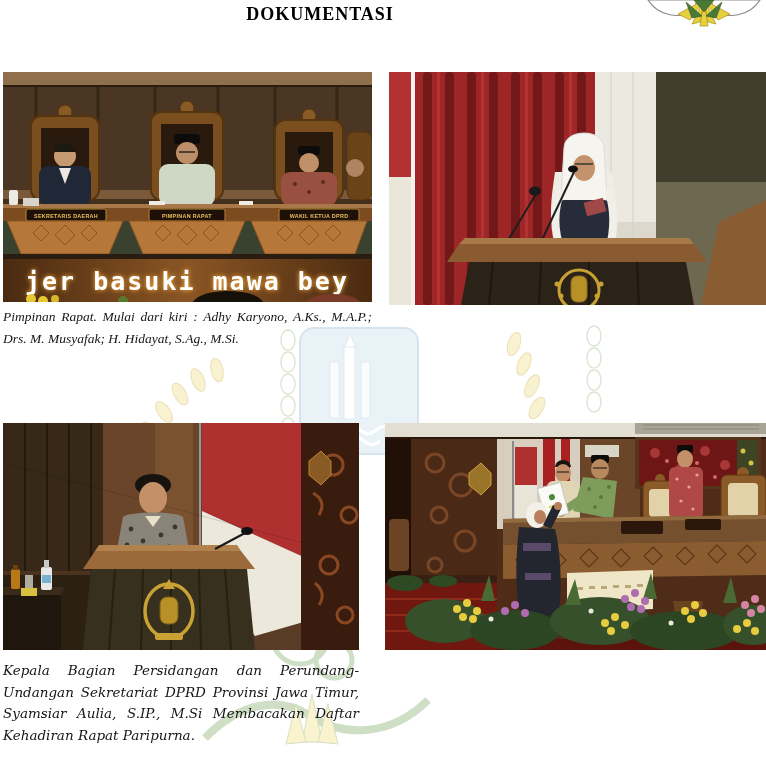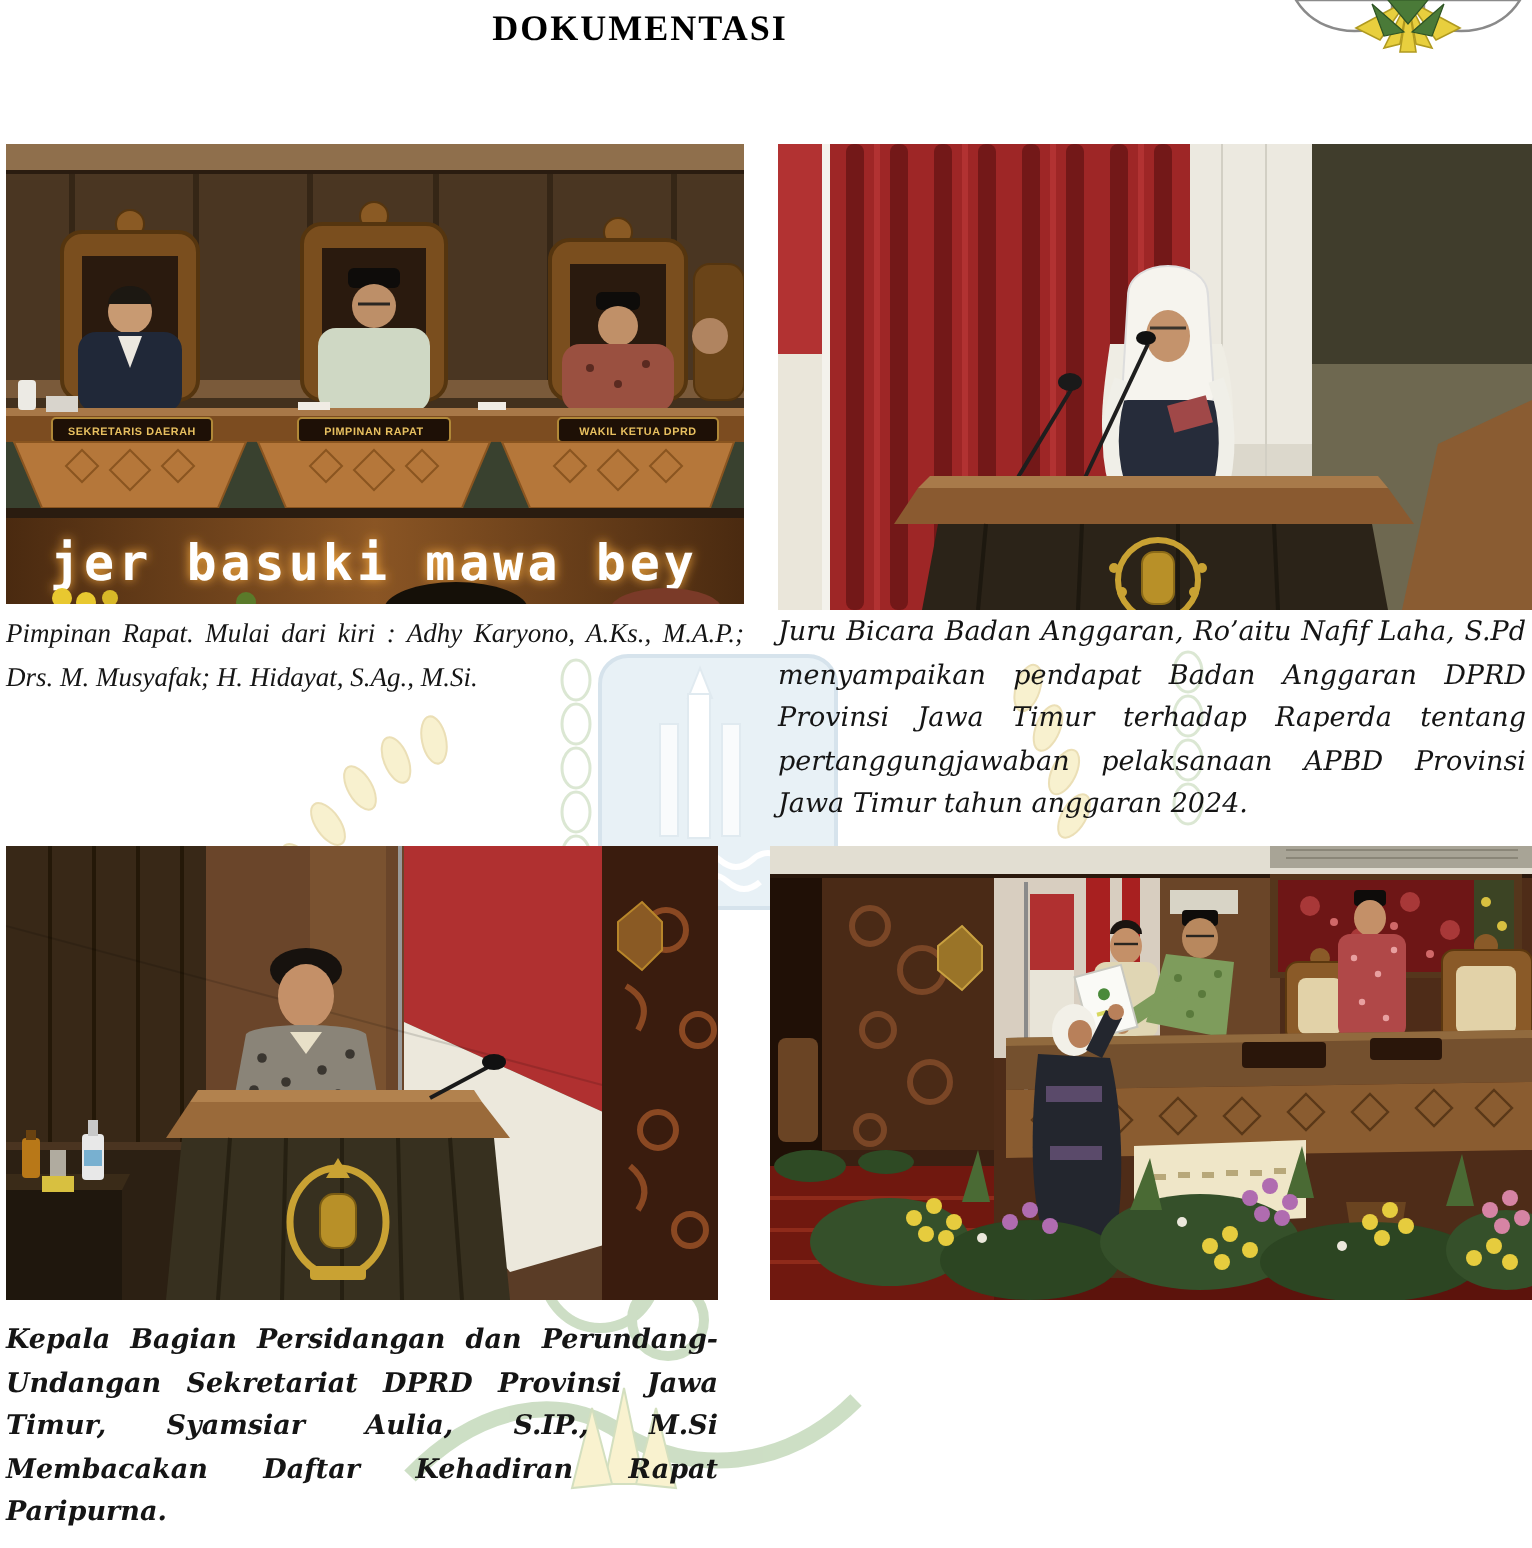--- a/index.html
+++ b/index.html
@@ -14,21 +14,21 @@
   figure.photo{position:absolute;margin:0;line-height:0;z-index:1;}
   #photo1{left:3px;top:72px;width:326px;height:230px;}
   #photo2{left:389px;top:72px;width:377px;height:233px;}
   #photo3{left:3px;top:423px;width:356px;height:227px;}
   #photo4{left:385px;top:423px;width:381px;height:227px;}
   p.caption{position:absolute;margin:0;z-index:1;background:transparent;
         font-family:"DejaVu Serif",serif;font-style:italic;font-size:13.5px;
         line-height:21.5px;text-align:justify;color:#151515;}
   #cap1{left:3px;top:306px;width:369px;font-family:Liberation Serif, serif;}
   #cap2{left:389px;top:306px;width:374px;}
-  #cap3{left:3px;top:660px;width:356px;font-weight:bold;}
+  #cap3{left:3px;top:660px;width:356px;}
   #cap4{left:385px;top:660px;width:378px;}
   .neon{font-family:"DejaVu Sans Mono",monospace;font-weight:bold;letter-spacing:2px;}
   .plate-txt{font-family:"Liberation Sans",sans-serif;font-weight:bold;letter-spacing:.3px;}
 </style>
 </head>
 <body>
 
 <div id="page">
 
   <svg id="watermark" class="layer" viewBox="0 0 766 774">
@@ -553,16 +553,15 @@
         <g fill="#ece8dc">
           <circle cx="106" cy="196" r="2.5"></circle>
             <circle cx="206" cy="188" r="2.5"></circle>
             <circle cx="286" cy="200" r="2.5"></circle>
         </g>
       </g>
     </svg>
   </figure>
 
   <p class="caption" id="cap1">Pimpinan Rapat. Mulai dari kiri : Adhy Karyono, A.Ks., M.A.P.; Drs. M. Musyafak; H. Hidayat, S.Ag., M.Si.</p>
-  <p class="caption" id="cap2">Juru Bicara Badan Anggaran, Ro’aitu Nafif Laha, S.Pd menyampaikan pendapat Badan Anggaran DPRD Provinsi Jawa Timur terhadap Raperda tentang pertanggungjawaban pelaksanaan APBD Provinsi Jawa Timur tahun anggaran 2024.</p>
   <p class="caption" id="cap3">Kepala Bagian Persidangan dan Perundang-Undangan Sekretariat DPRD Provinsi Jawa Timur, Syamsiar Aulia, S.IP., M.Si Membacakan Daftar Kehadiran Rapat Paripurna.</p>
 
 </div>
 
 </body></html>

